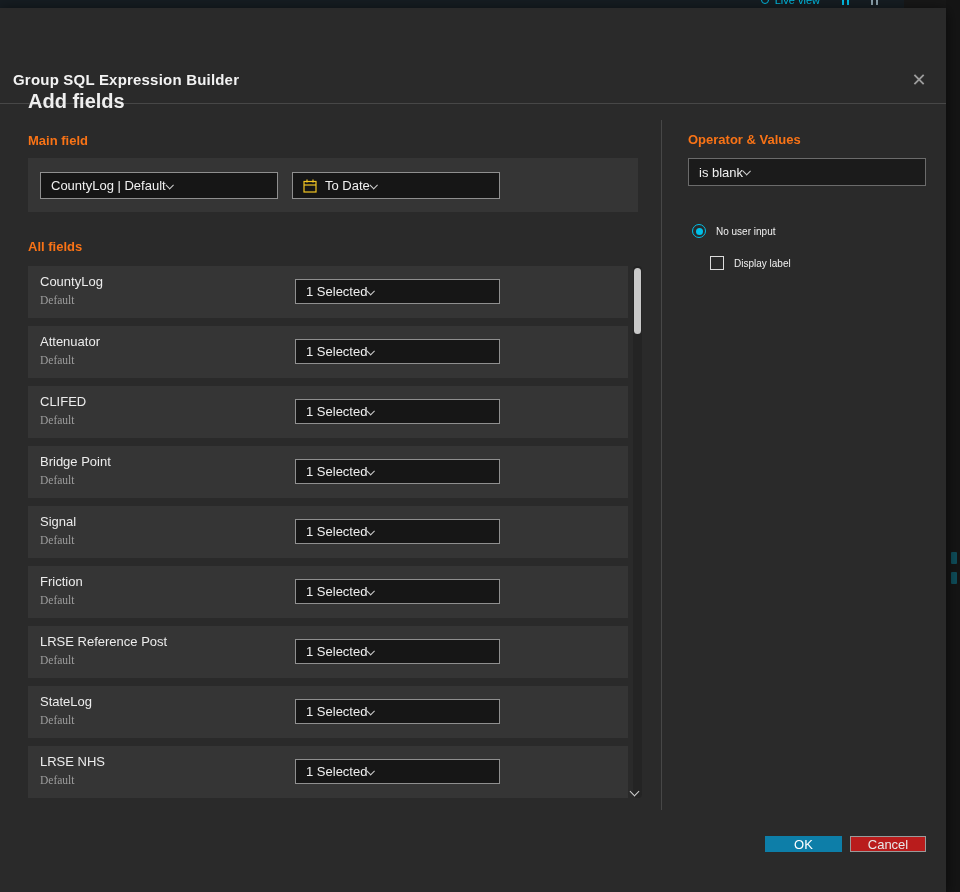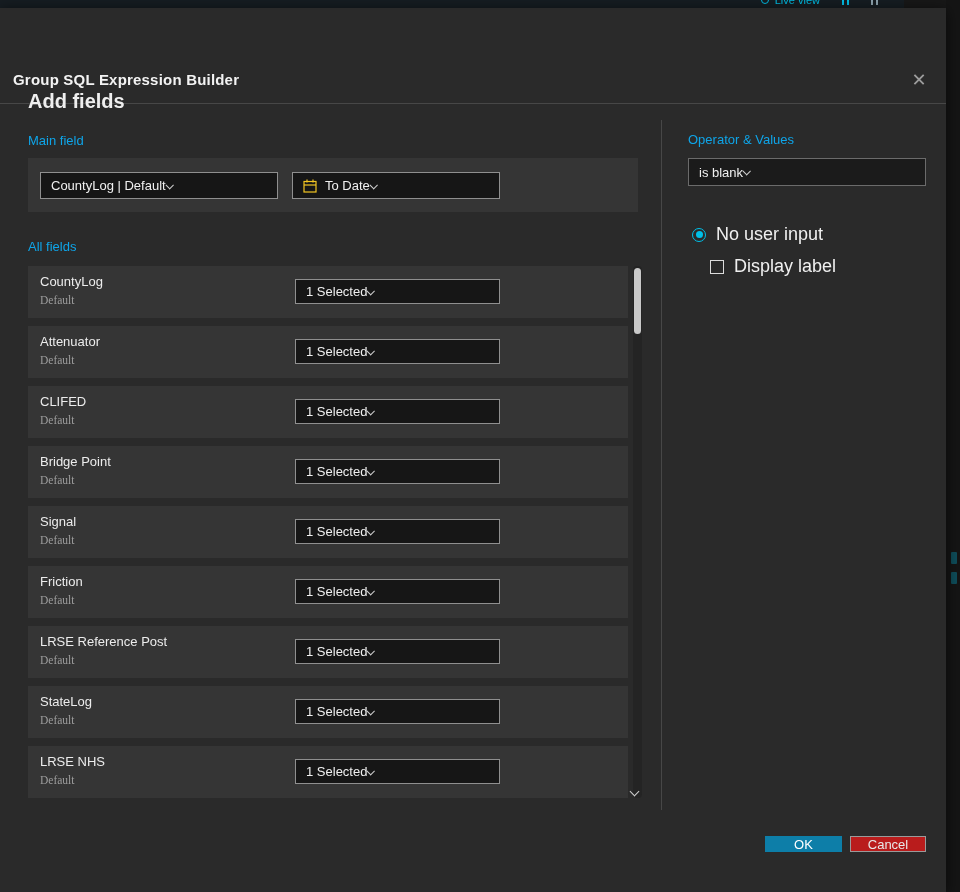--- a/index.html
+++ b/index.html
@@ -52,21 +52,21 @@
     position: absolute; right: 14px; top: 11px;
     width: 26px; height: 26px; background: transparent; border: none;
     color: #9d9d9d; font-size: 18px; line-height: 26px; cursor: pointer;
     font-family: "Liberation Sans", sans-serif;
   }
 
   .section-heading {
     position: absolute; left: 28px; top: 82px;
     font-size: 20px; font-weight: 700; color: #efefef;
   }
-  .section-label { font-size: 13px; font-weight: 400; color: #0ea5e9; }
+  .section-label { font-size: 13px; font-weight: 700; color: #f97316; }
   .lbl-main  { position: absolute; left: 28px; top: 125px; }
   .lbl-all   { position: absolute; left: 28px; top: 231px; }
 
   
   .dropdown {
     display: flex; align-items: center; justify-content: flex-start;
     background: #161616; border: 1px solid #8f8f8f;
     color: #f0f0f0; font-size: 13px; padding: 0 10px;
     cursor: pointer;
   }
@@ -127,21 +127,21 @@
     border: 1.5px solid #00c0e8; position: relative; flex: none;
   }
   .radio::after {
     content: ""; position: absolute; inset: 2.5px; border-radius: 50%;
     background: #00c0e8;
   }
   .checkbox-row { position: absolute; left: 22px; top: 124px; display: flex; align-items: center; gap: 10px; cursor: pointer; }
   .checkbox {
     width: 14px; height: 14px; border: 1.5px solid #dcdcdc; background: transparent; flex: none;
   }
-  .control-label { font-size: 18px; color: #f0f0f0; }
+  .control-label { font-size: 10px; color: #f0f0f0; }
 
   
   .btn {
     position: absolute; top: 828px; height: 16px;
     font-size: 13px; font-family: "Liberation Sans", sans-serif;
     cursor: pointer; text-align: center;
   }
   .btn-ok {
     left: 765px; width: 77px;
     background: #0d7ea8; border: 1px solid #0d7ea8; color: #ffffff;

